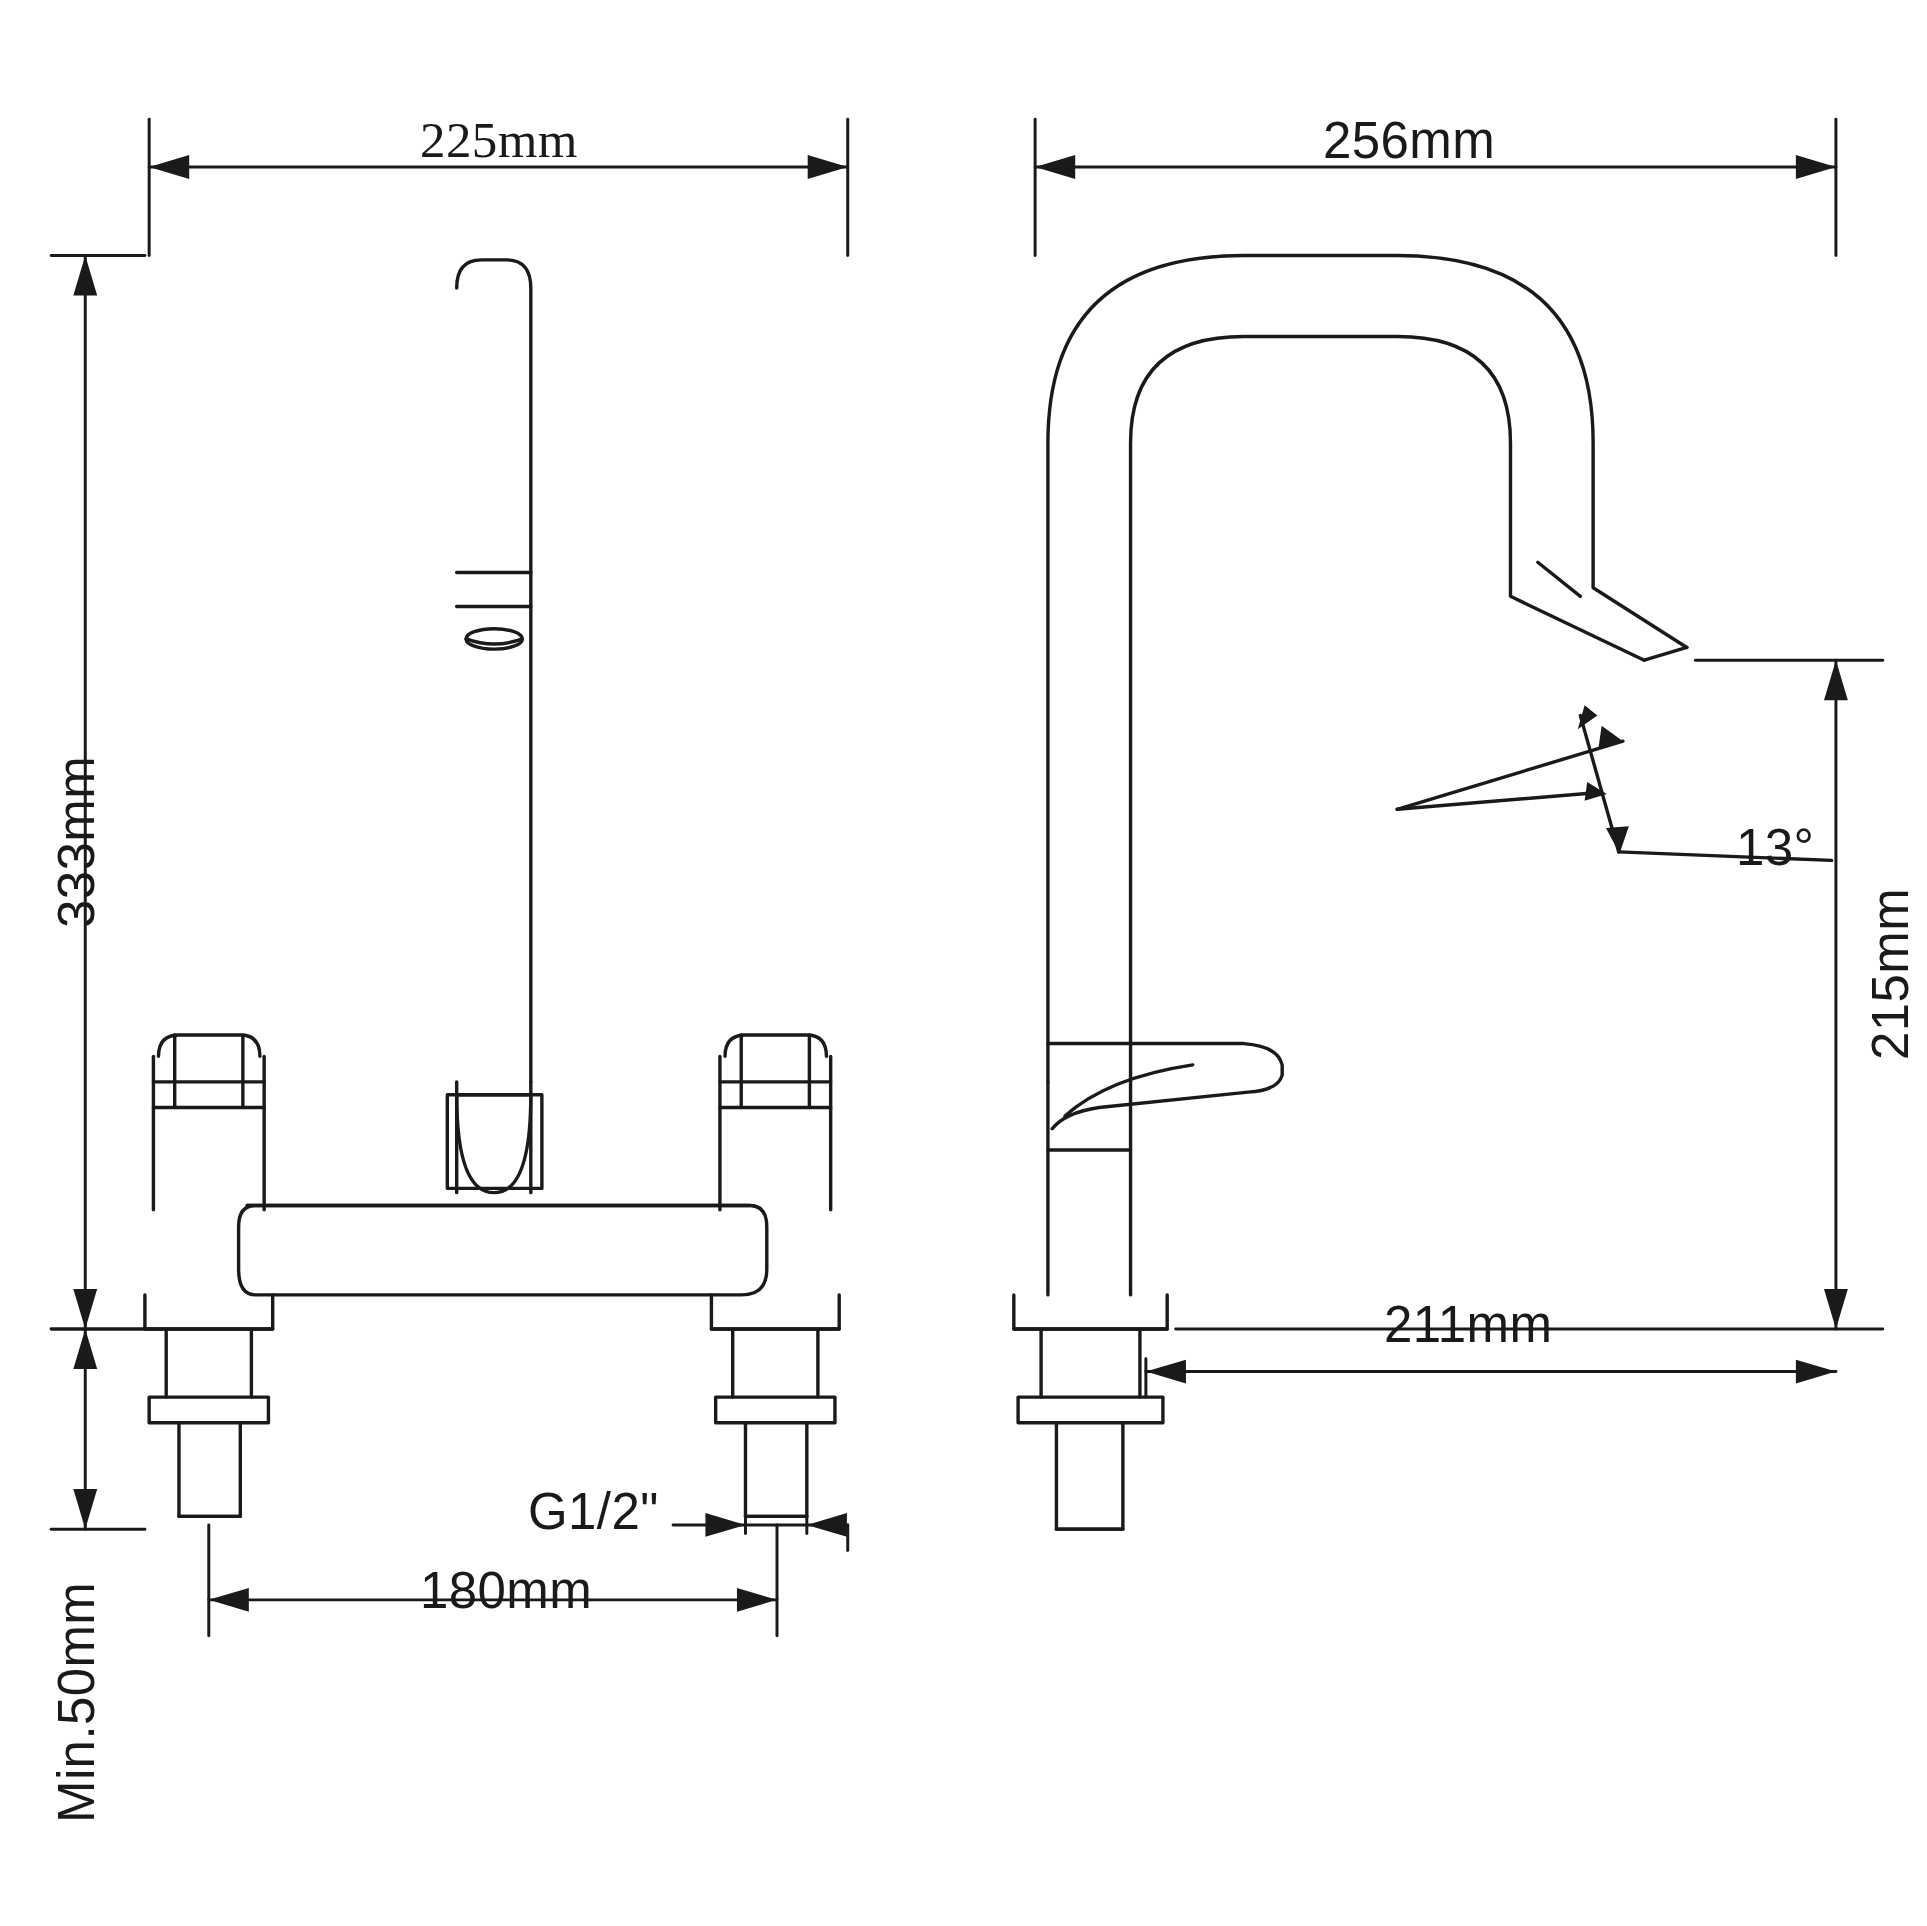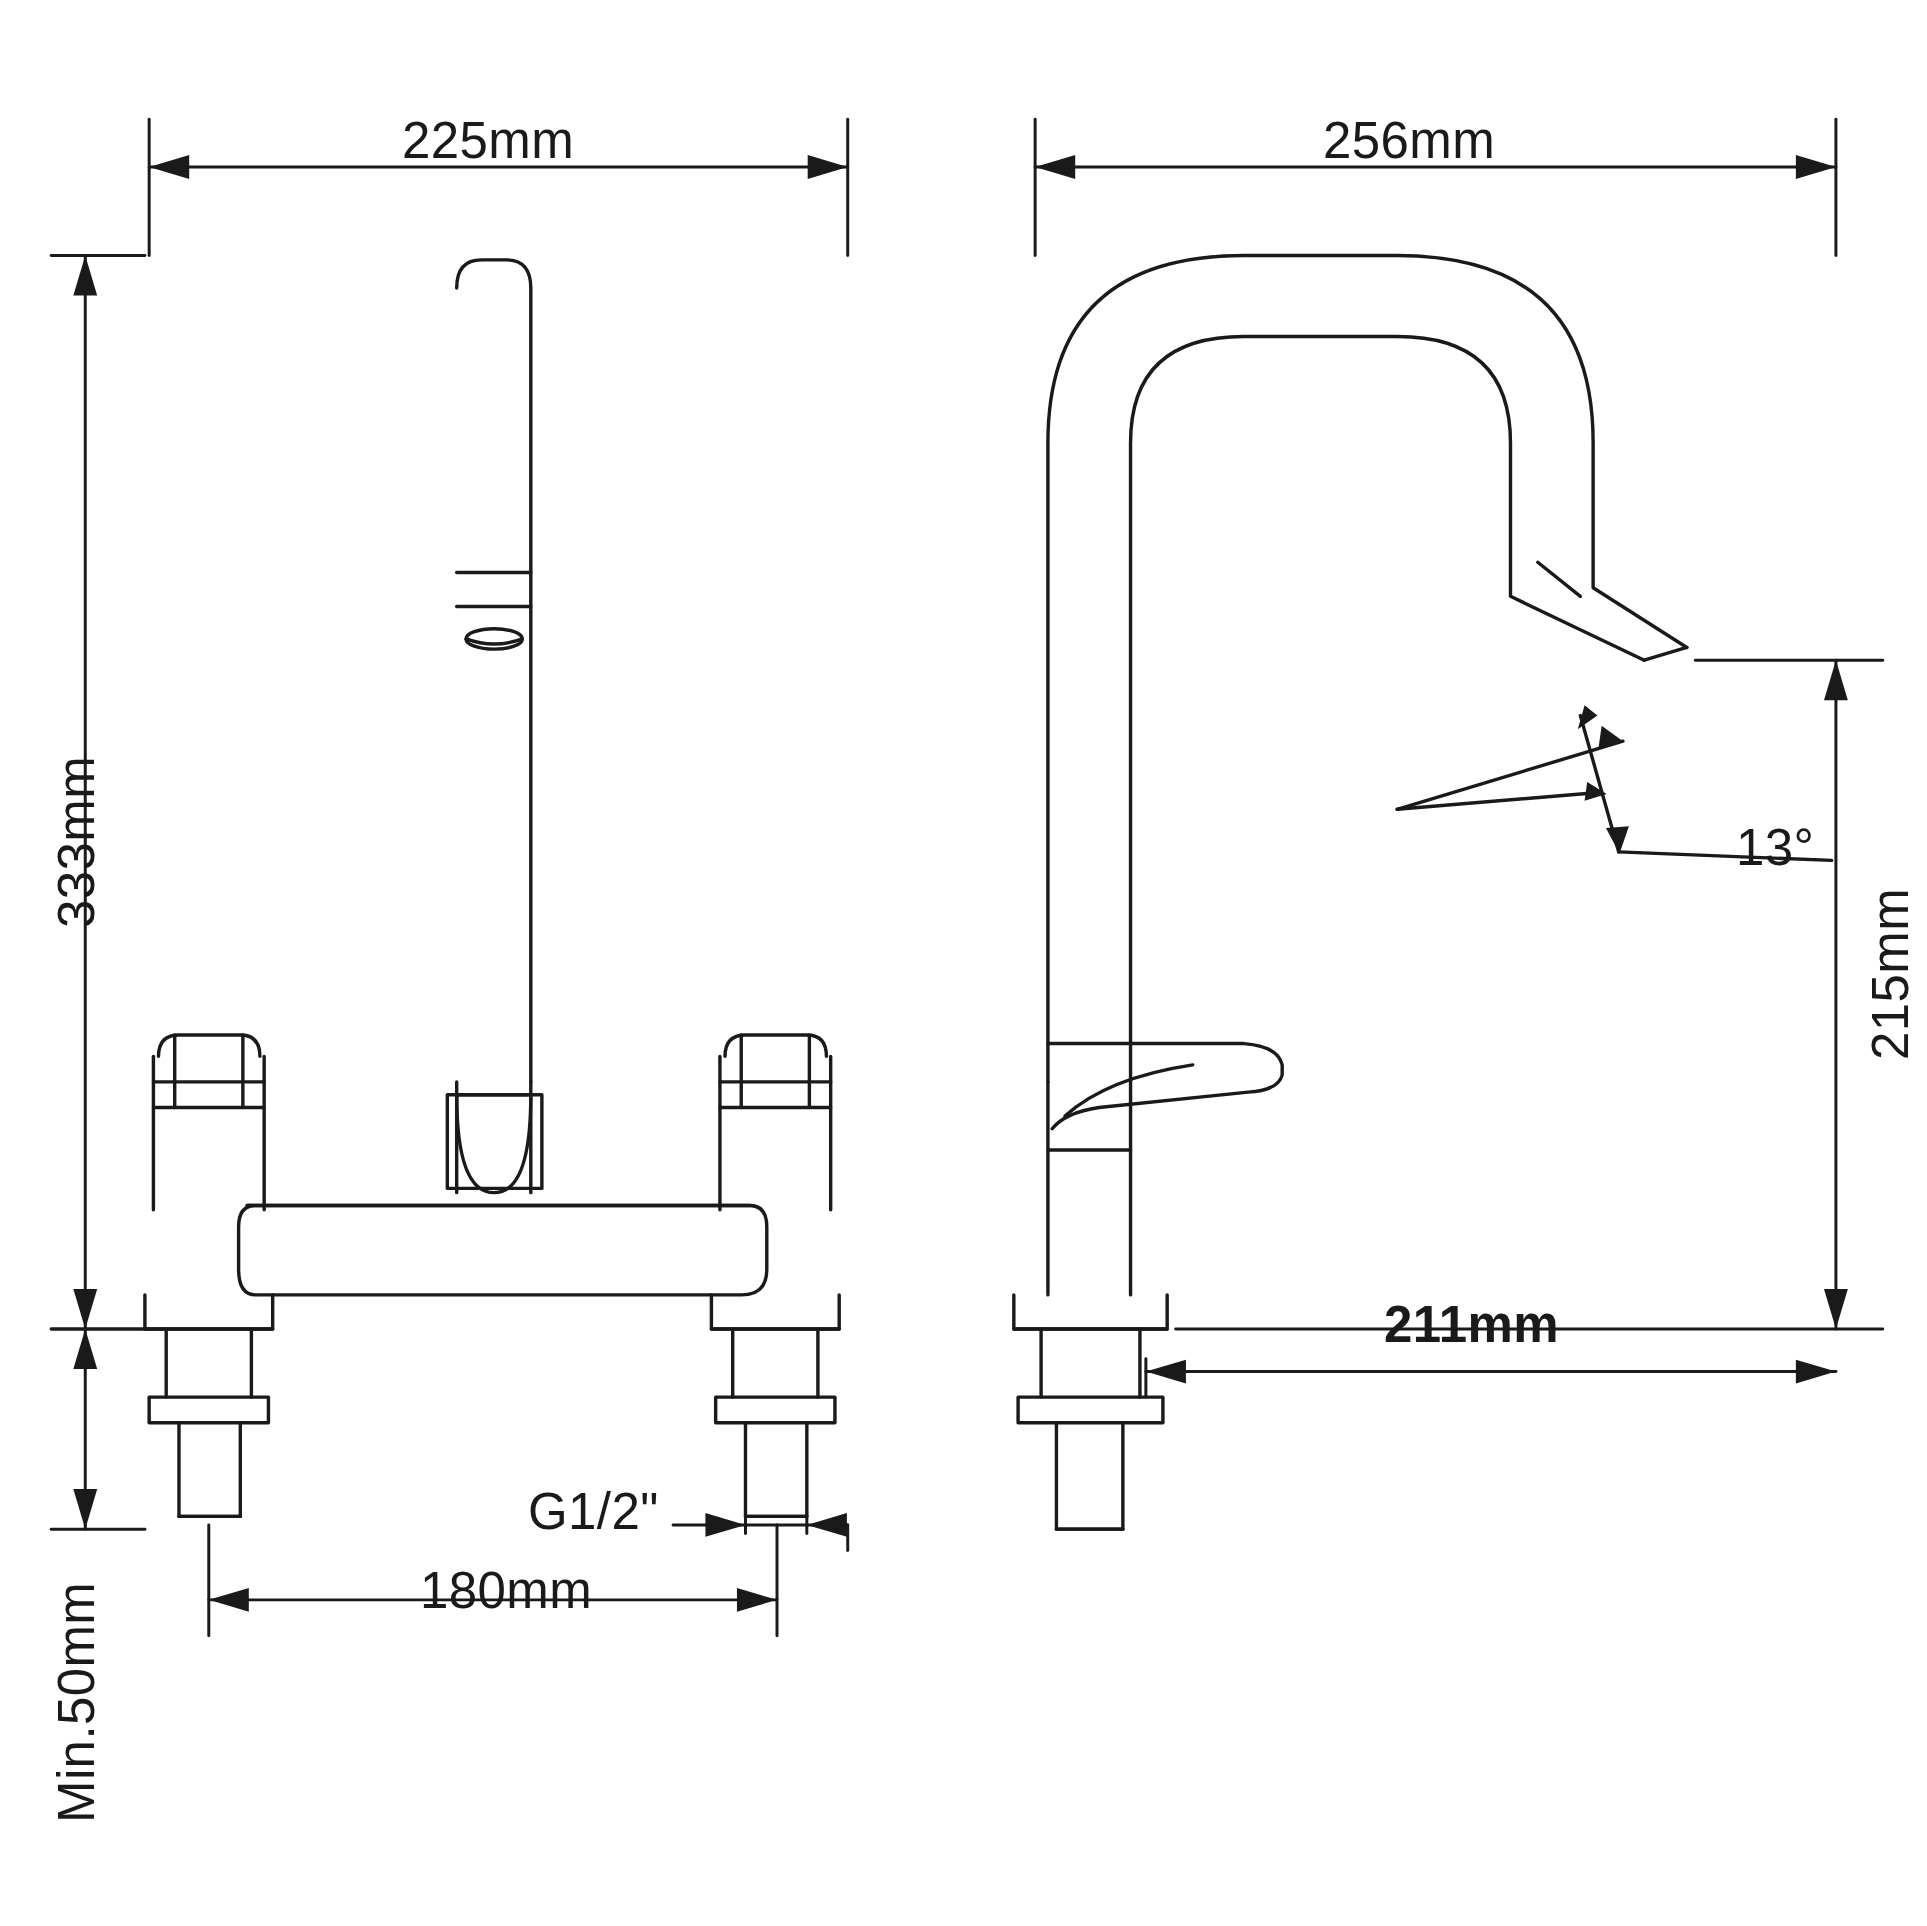--- a/index.html
+++ b/index.html
@@ -170,32 +170,32 @@
       <path d="M 947 1790 L 994 1776 L 994 1804 Z"></path>
 
       <path d="M 2155 775 L 2141 822 L 2169 822 Z"></path>
       <path d="M 2155 1560 L 2141 1513 L 2169 1513 Z"></path>
 
       <path d="M 1345 1610 L 1392 1596 L 1392 1624 Z"></path>
       <path d="M 2155 1610 L 2108 1596 L 2108 1624 Z"></path>
     </g>
   </svg>
 
-  <div class="dim-label" style="left:402px; top:111px;">225mm</div>
+  <div class="dim-label" style="left:420px; top:111px;font-family:Liberation Serif, serif;">225mm</div>
 
   <div class="dim-label" style="left:1303px; top:111px;margin-left:20px;">256mm</div>
 
   <div class="dim-label vert" style="left:47px; top:928px;">333mm</div>
 
   <div class="dim-label vert" style="left:47px; top:1823px;">Min.50mm</div>
 
   <div class="dim-label" style="left:420px; top:1561px;">180mm</div>
 
   <div class="dim-label" style="left:528px; top:1482px;">G1/2"</div>
 
   <div class="dim-label vert" style="left:1861px; top:1060px;">215mm</div>
 
-  <div class="dim-label" style="left:1384px; top:1295px;font-weight:bold;">211mm</div>
+  <div class="dim-label" style="left:1384px; top:1295px;">211mm</div>
 
   <div class="dim-label" style="left:1704px; top:818px;margin-left:32px;">13°</div>
 
 </div>
 
 
 </body></html>

